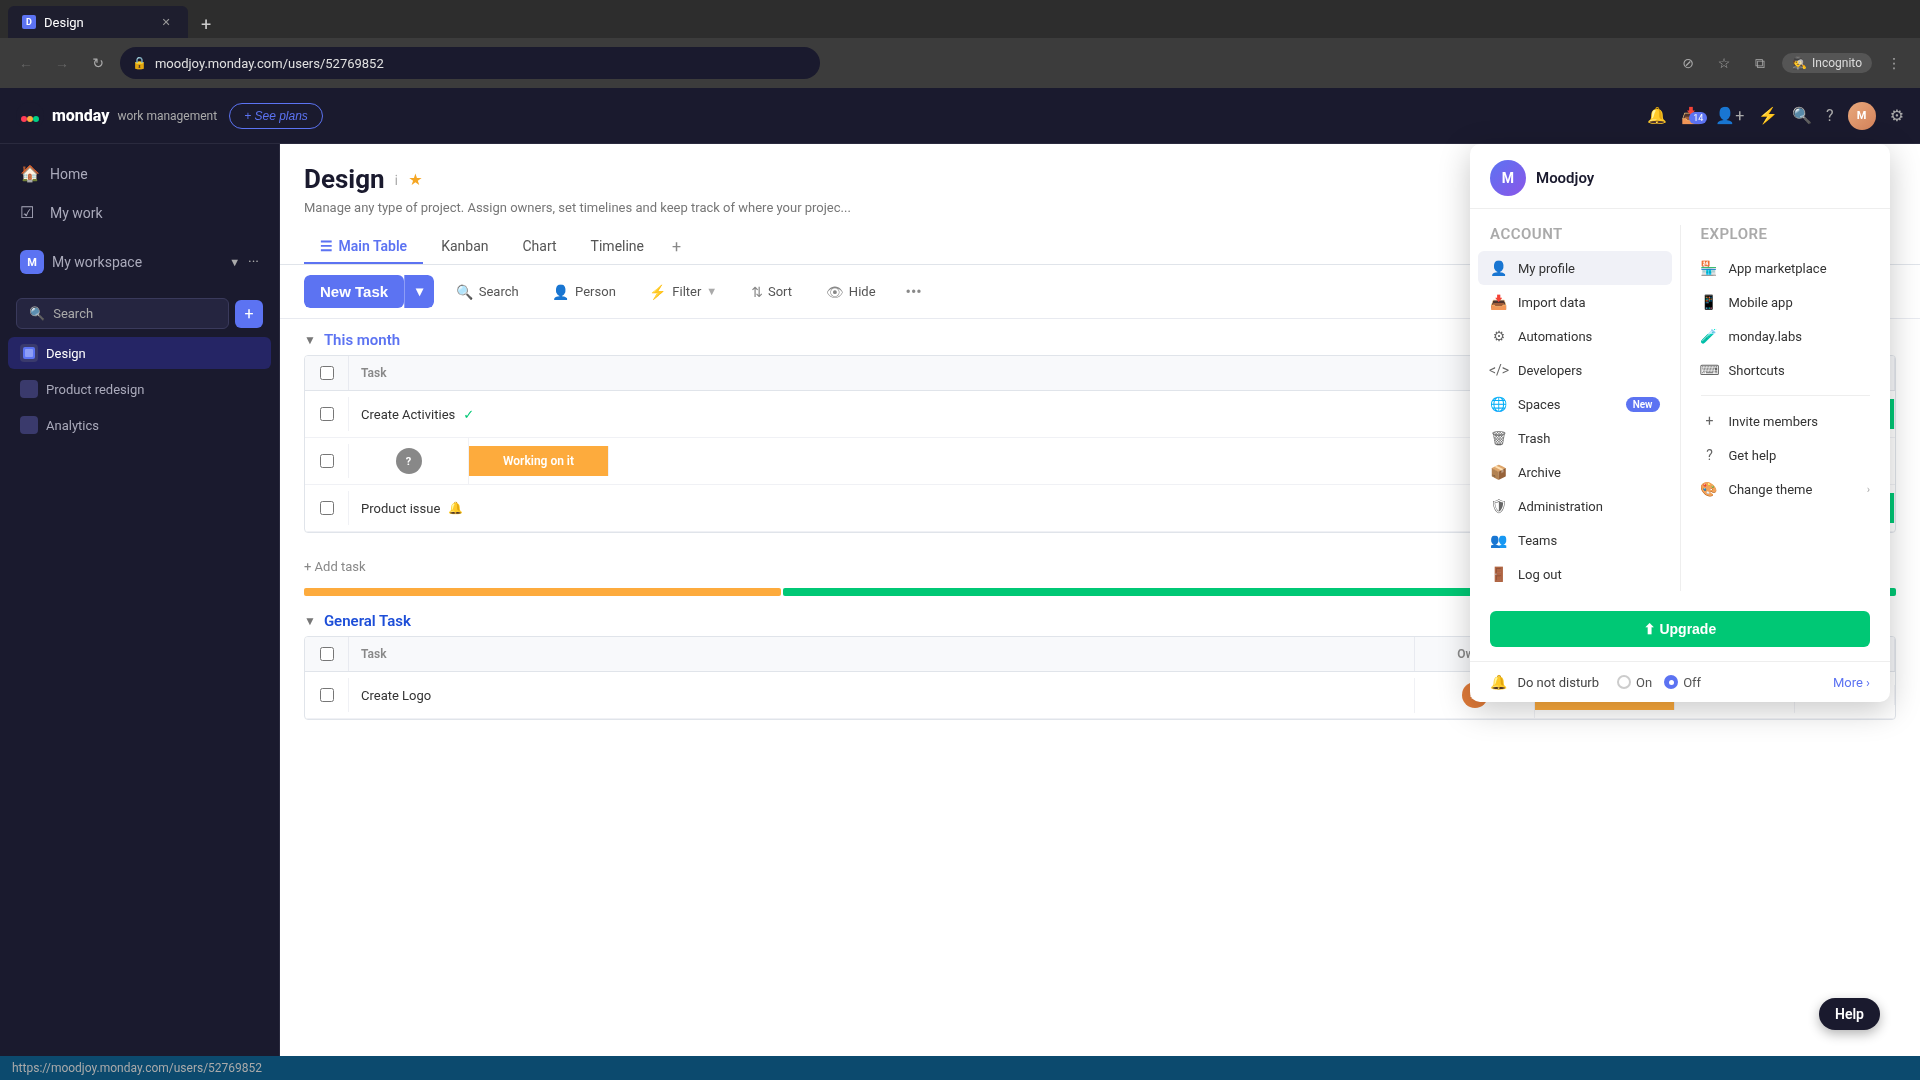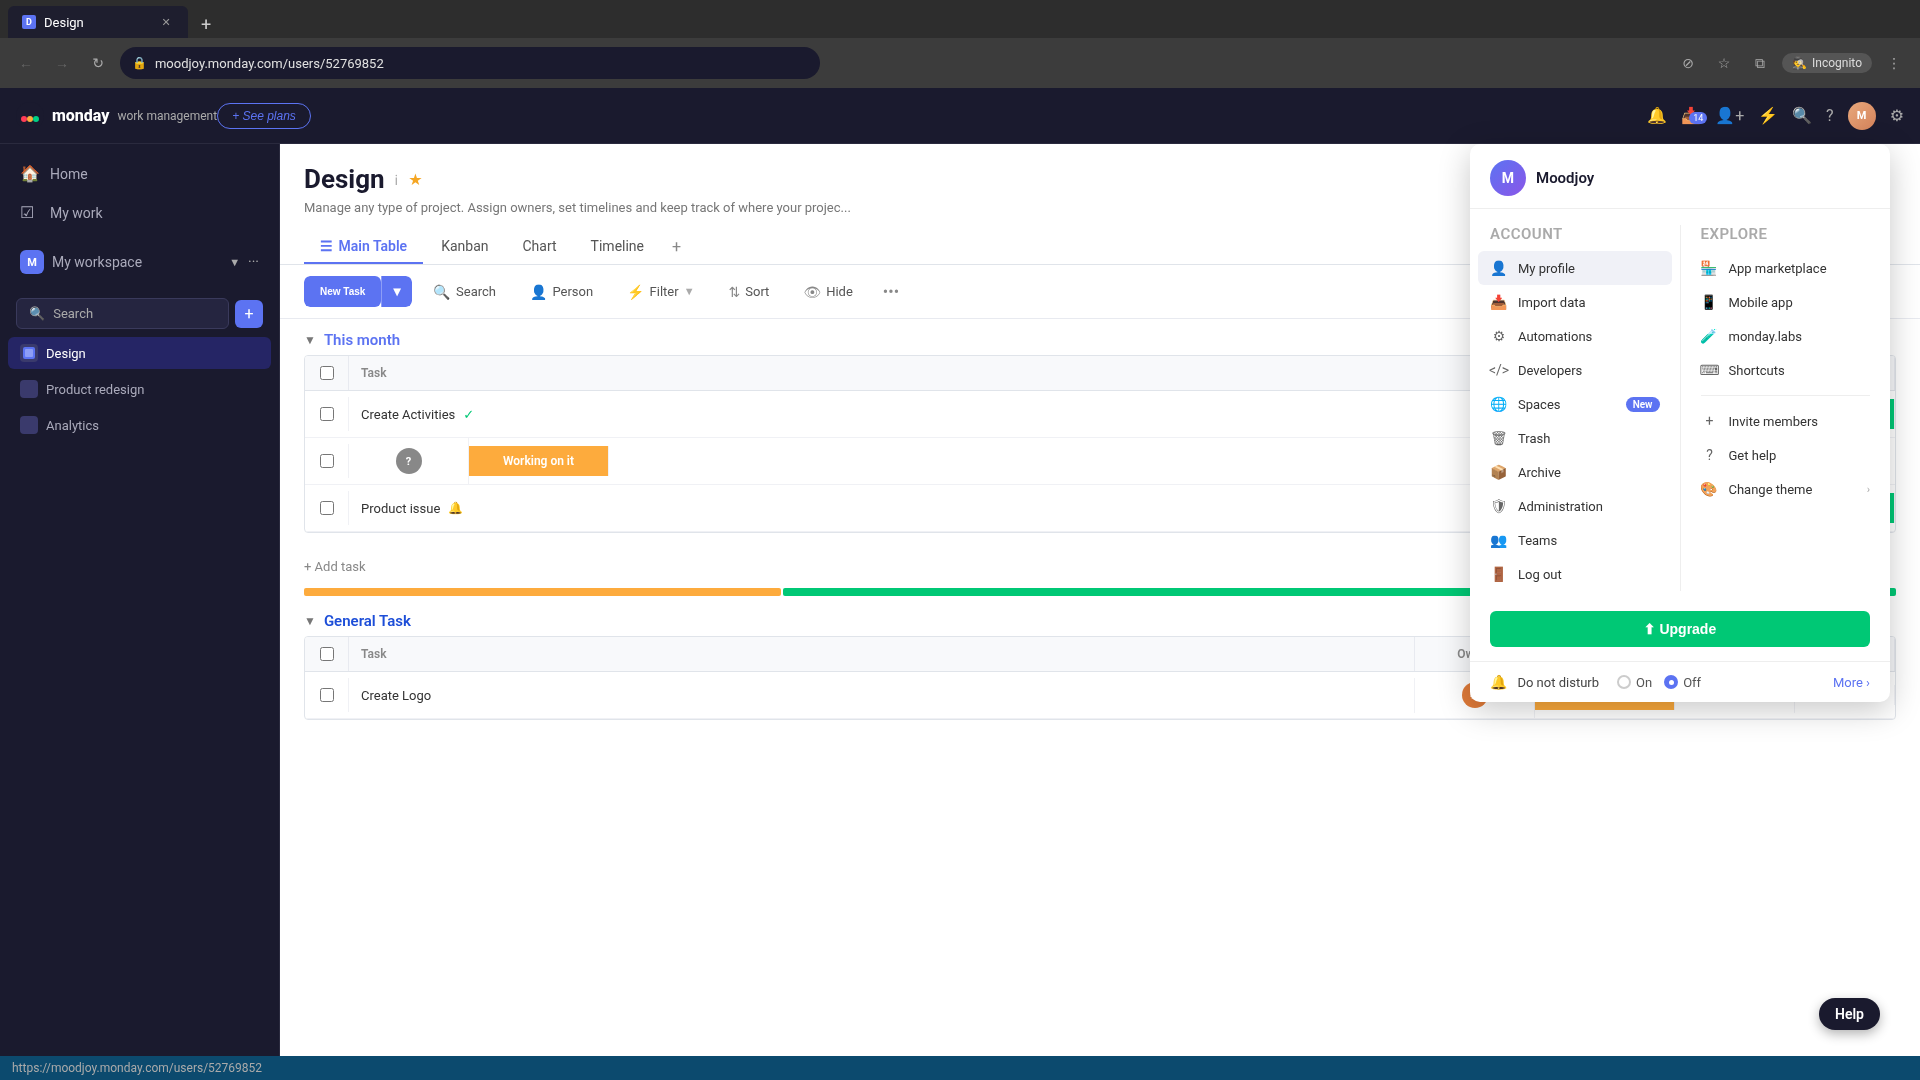--- a/index.html
+++ b/index.html
@@ -18,21 +18,21 @@
     .nav-btn.disabled { color: #666; cursor: default; }
     .address-bar { flex: 1; max-width: 700px; background: #1a1a2e; border-radius: 20px; height: 32px; display: flex; align-items: center; padding: 0 12px; gap: 8px; }
     .address-bar .lock-icon { color: #aaa; font-size: 12px; }
     .address-text { color: #e0e0e0; font-size: 13px; }
     .toolbar-right { margin-left: auto; display: flex; align-items: center; gap: 8px; }
     .toolbar-icon { width: 28px; height: 28px; border-radius: 50%; display: flex; align-items: center; justify-content: center; color: #aaa; font-size: 14px; cursor: pointer; }
     .incognito-badge { background: #555; color: #ddd; font-size: 12px; padding: 3px 10px; border-radius: 14px; display: flex; align-items: center; gap: 5px; cursor: pointer; }
 
     
     .app-container { display: flex; flex-direction: column; height: calc(1080px - 88px); background: #1a1a2e; }
-    .app-header { background: #1a1a2e; height: 56px; display: flex; align-items: center; padding: 0 16px; border-bottom: 1px solid #2a2a3e; }
+    .app-header { background: #1a1a2e; height: 56px; display: flex; align-items: center; padding: 0 16px; gap: 12px; border-bottom: 1px solid #2a2a3e; }
     .app-header-logo { display: flex; align-items: center; gap: 8px; color: white; font-size: 14px; font-weight: 600; }
     .logo-icon { width: 28px; height: 28px; }
     .see-plans-btn { border: 1.5px solid #5c73f2; color: #5c73f2; background: transparent; border-radius: 20px; padding: 5px 14px; font-size: 12px; cursor: pointer; display: flex; align-items: center; gap: 5px; font-style: italic; }
     .header-right { margin-left: auto; display: flex; align-items: center; gap: 14px; }
     .header-icon { color: #aaa; font-size: 16px; cursor: pointer; position: relative; }
     .badge { position: absolute; top: -6px; right: -6px; background: #5c73f2; color: white; font-size: 9px; border-radius: 8px; padding: 1px 4px; min-width: 16px; text-align: center; margin-top: 12px; }
     .avatar-header { width: 28px; height: 28px; border-radius: 50%; background: linear-gradient(135deg, #e8a87c, #d4825a); display: flex; align-items: center; justify-content: center; font-size: 11px; color: white; font-weight: bold; }
 
     
     .main-layout { display: flex; flex: 1; overflow: hidden; }
@@ -57,21 +57,21 @@
     .info-icon { color: #aaa; font-size: 14px; cursor: pointer; }
     .star-icon { color: #f5a623; font-size: 16px; cursor: pointer; }
     .project-desc { font-size: 13px; color: #777; margin-bottom: 14px; max-width: 600px; white-space: nowrap; overflow: hidden; text-overflow: ellipsis; }
     .tabs-row { display: flex; align-items: center; gap: 2px; }
     .tab { padding: 8px 16px; font-size: 14px; color: #555; cursor: pointer; border-bottom: 2px solid transparent; display: flex; align-items: center; gap: 6px; white-space: nowrap; }
     .tab.active { color: #5c73f2; border-bottom: 2px solid #5c73f2; font-weight: 600; }
     .tab-add { padding: 8px 10px; color: #888; cursor: pointer; font-size: 16px; }
 
     
     .toolbar { background: white; padding: 10px 24px; display: flex; align-items: center; gap: 10px; border-bottom: 1px solid #e8eaf0; }
-    .new-task-btn { background: #5c73f2; color: white; border: none; border-radius: 6px; padding: 8px 16px; font-size: 10px; font-weight: 600; cursor: pointer; display: flex; align-items: center; gap: 5px; }
+    .new-task-btn { background: #5c73f2; color: white; border: none; border-radius: 6px; padding: 8px 16px; font-size: 15px; font-weight: 600; cursor: pointer; display: flex; align-items: center; gap: 5px; }
     .new-task-dropdown { background: #5c73f2; color: white; border: none; border-left: 1px solid rgba(255,255,255,0.3); border-radius: 0 6px 6px 0; padding: 8px 8px; cursor: pointer; }
     .new-task-group { display: flex; border-radius: 6px; overflow: hidden; }
     .toolbar-action { display: flex; align-items: center; gap: 5px; padding: 7px 12px; color: #555; font-size: 13px; cursor: pointer; border-radius: 6px; }
     .toolbar-action .icon { font-size: 14px; color: #888; }
     .toolbar-more { color: #888; cursor: pointer; padding: 7px 8px; }
 
     
     .table-area { flex: 1; overflow: auto; background: white; }
     .group-header { display: flex; align-items: center; gap: 8px; padding: 12px 24px 6px; }
     .group-toggle { color: #777; cursor: pointer; font-size: 12px; }

